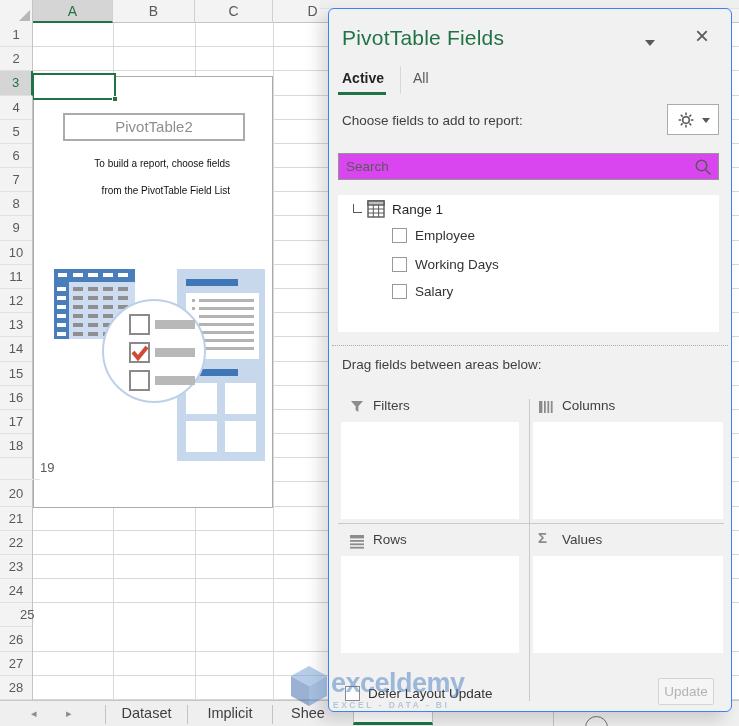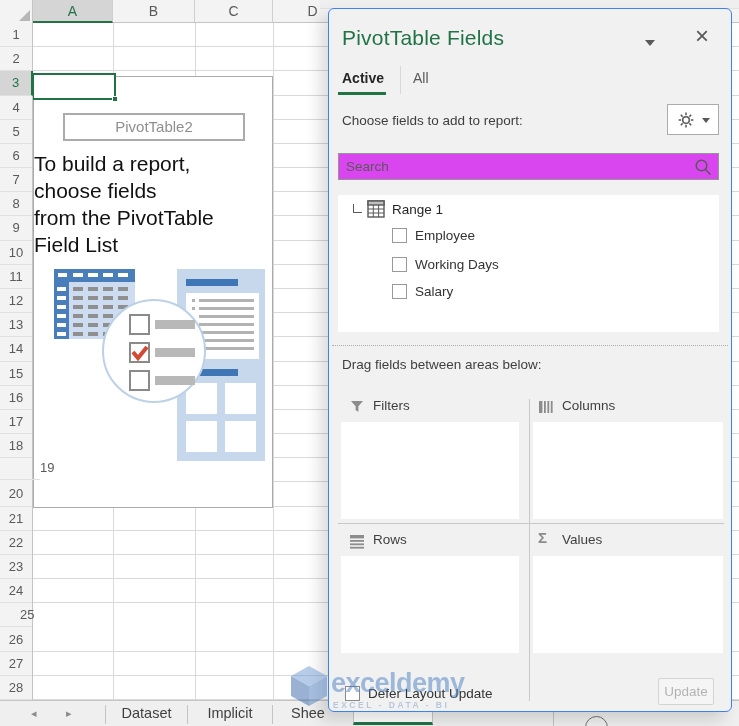--- a/index.html
+++ b/index.html
@@ -27,22 +27,22 @@
   
   .rowhdr-bar { left:0; top:23px; width:33px; height:678px; background:#f3f3f3; border-right:1px solid #c4c4c4; }
   .rowhdr { position:absolute; left:0; width:32px; height:24.18px; font-size:13px; color:#5a5a5a;
     text-align:center; line-height:24px; border-bottom:1px solid #e0e0e0; }
   .rowhdr.sel { background:#d5d5d5; color:#217346; border-right:2px solid #217346; width:33px; }
 
   
   .pt-box { left:33px; top:76px; width:240px; height:432px; background:#fff; border:1px solid #ababab; }
   .pt-name { position:absolute; left:29px; top:36px; width:182px; height:28px; border:2px solid #ababab;
     color:#8f8f8f; font-size:15px; text-align:center; line-height:24px; }
-  .pt-msg { position:absolute; left:0; top:73px; width:196px; text-align:left; color:#111;
-    font-size:21px; line-height:27px; }
+  .pt-msg { position:absolute; left:0; top:73px; width:196px; text-align:right; color:#111;
+    font-size:10px; line-height:27px; }
   .pt-art { position:absolute; left:8px; top:186px; }
 
   
   .cellsel { left:32px; top:73px; width:84px; height:27px; border:2px solid #217346; background:#fff; }
   .fillhandle { right:-4px; bottom:-4px; width:6px; height:6px; background:#217346; border:1px solid #fff; }
 
   
   .sheetbar { left:0; top:700px; width:739px; height:26px; background:#efefef; border-top:1px solid #c6c6c6; }
   .nav-arrow { top:6px; color:#8c8c8c; font-size:11px; line-height:12px; }
   .tabsep { top:4px; width:1px; height:19px; background:#c3c3c3; }

